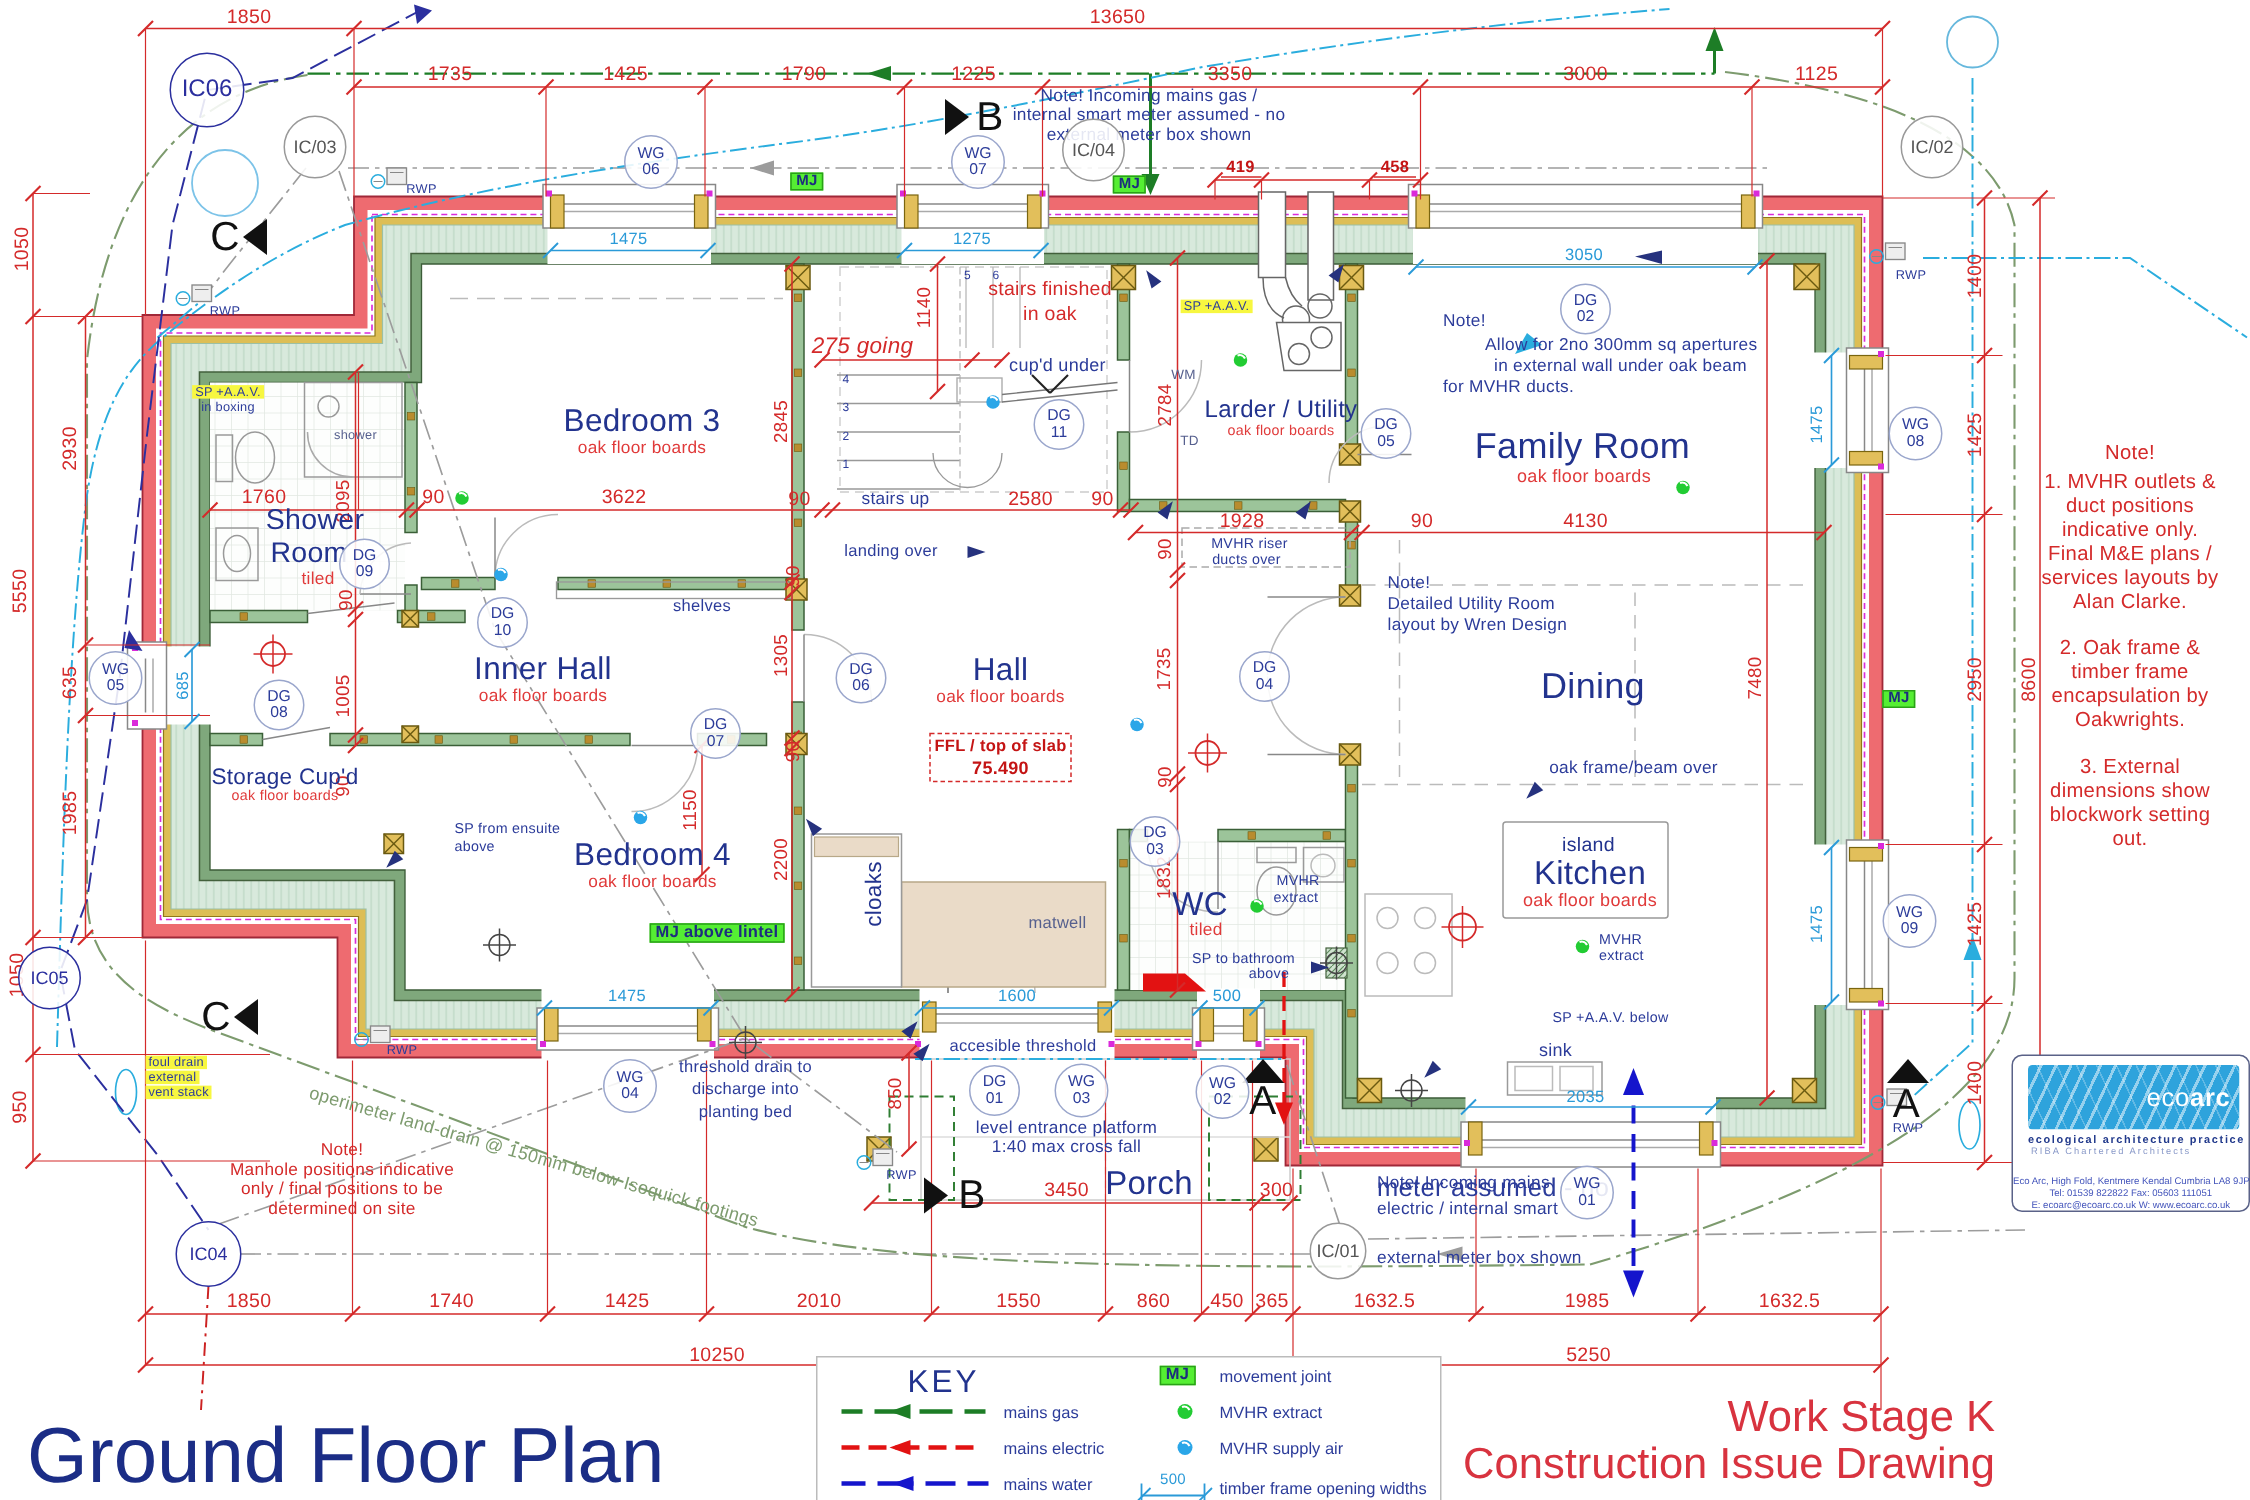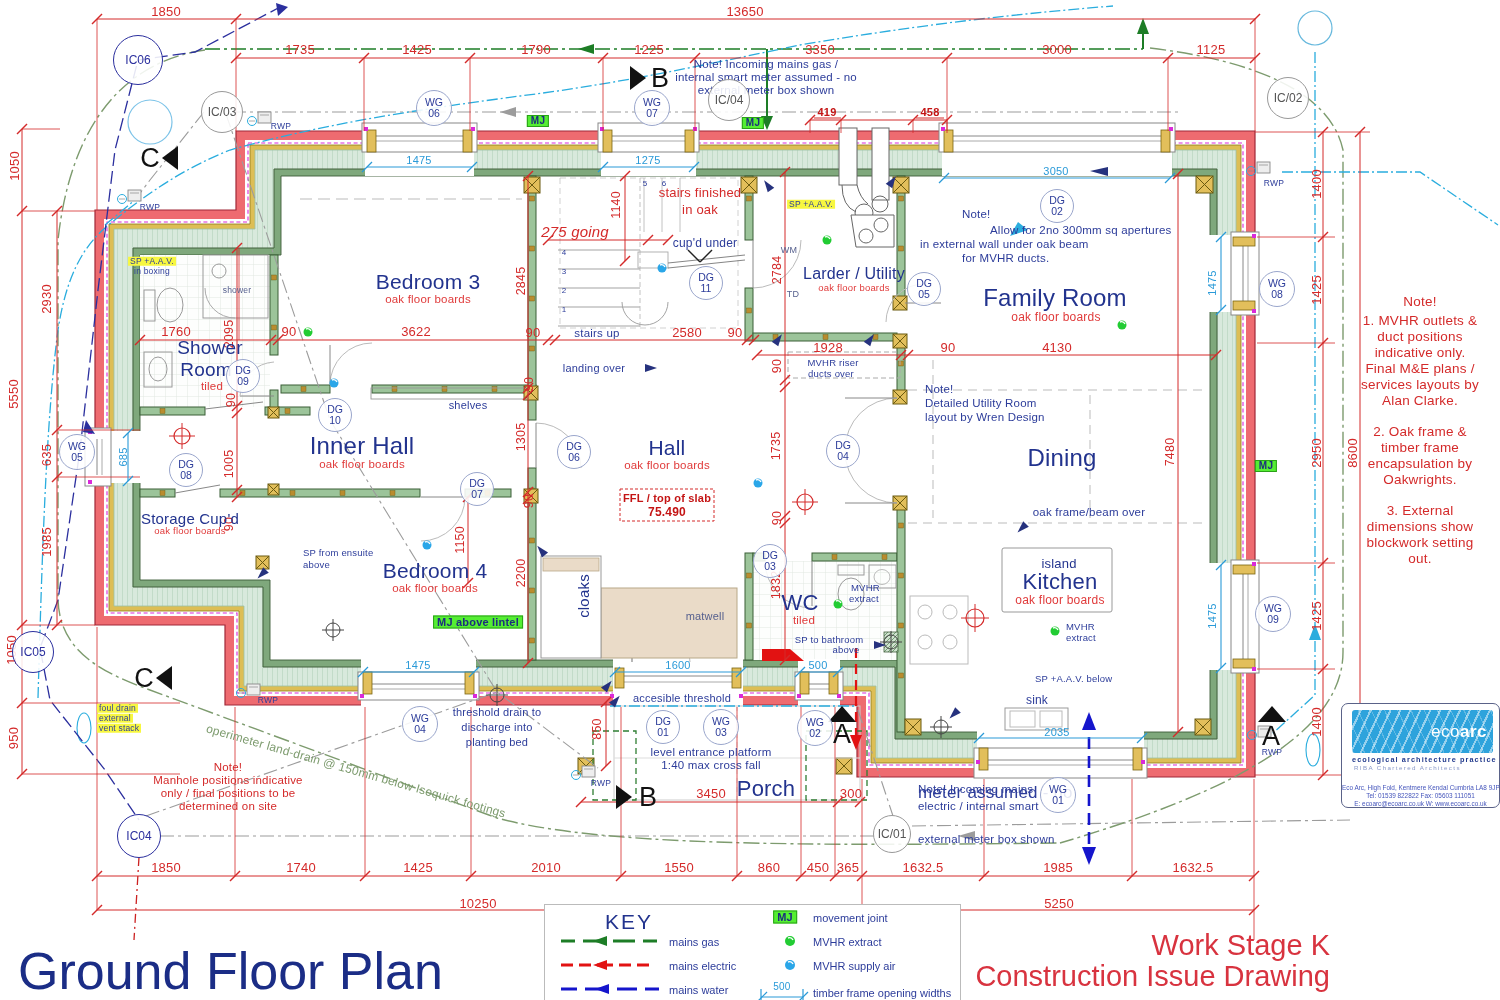--- a/index.html
+++ b/index.html
@@ -807,21 +807,21 @@
       <div class="lbl c-blue" style="left: 123px; top: 457px; font-size: 11px; transform: translate(-50%, -50%) rotate(-90deg);">685</div>
       <div class="lbl c-blue" style="left: 418px; top: 665px; font-size: 11px;">1475</div>
       <div class="lbl c-blue" style="left: 678px; top: 665px; font-size: 11px;">1600</div>
       <div class="lbl c-blue" style="left: 818px; top: 665px; font-size: 11px;">500</div>
       <div class="lbl c-blue" style="left: 1057px; top: 732px; font-size: 11px;">2035</div>
       <div class="lbl c-navy" style="left: 428px; top: 281px; font-size: 21px;">Bedroom 3</div>
       <div class="lbl c-redsub" style="left: 428px; top: 300px; font-size: 11.5px;">oak floor boards</div>
       <div class="lbl c-navy" style="left: 210px; top: 347px; font-size: 19px;">Shower</div>
       <div class="lbl c-navy" style="left: 206px; top: 369px; font-size: 19px;">Room</div>
       <div class="lbl c-redsub" style="left: 212px; top: 387px; font-size: 11.5px;">tiled</div>
-      <div class="lbl c-navy" style="left: 362px; top: 446px; font-size: 24px;">Inner Hall</div>
+      <div class="lbl c-navy" style="left: 362px; top: 446px; font-size: 21px;">Inner Hall</div>
       <div class="lbl c-redsub" style="left: 362px; top: 465px; font-size: 11.5px;">oak floor boards</div>
       <div class="lbl c-navy" style="left: 190px; top: 518px; font-size: 15px;">Storage Cup'd</div>
       <div class="lbl c-redsub" style="left: 190px; top: 531px; font-size: 9.5px;">oak floor boards</div>
       <div class="lbl c-navy" style="left: 435px; top: 570px; font-size: 21px;">Bedroom 4</div>
       <div class="lbl c-redsub" style="left: 435px; top: 589px; font-size: 11.5px;">oak floor boards</div>
       <div class="lbl c-navy" style="left: 667px; top: 447px; font-size: 21px;">Hall</div>
       <div class="lbl c-redsub" style="left: 667px; top: 466px; font-size: 11.5px;">oak floor boards</div>
       <div class="lbl c-navy" style="left: 854px; top: 274px; font-size: 16px;">Larder / Utility</div>
       <div class="lbl c-redsub" style="left: 854px; top: 288px; font-size: 9.5px;">oak floor boards</div>
       <div class="lbl c-navy" style="left: 1055px; top: 298px; font-size: 24px;">Family Room</div>
@@ -836,21 +836,21 @@
       <div class="lbl c-navy" style="left: 583px; top: 596px; font-size: 15px; transform: translate(-50%, -50%) rotate(-90deg);">cloaks</div>
       <div class="lbl c-note" style="left: 766px; top: 65px; font-size: 11.5px;">Note! Incoming mains gas /</div>
       <div class="lbl c-note" style="left: 766px; top: 78px; font-size: 11.5px;">internal smart meter assumed - no</div>
       <div class="lbl c-note" style="left: 766px; top: 91px; font-size: 11.5px;">external meter box shown</div>
       <div class="lbl c-note al" style="left: 918px; top: 790px; font-size: 11.5px;">Note! Incoming mains</div>
       <div class="lbl c-note al" style="left: 918px; top: 807px; font-size: 11.5px;">electric / internal smart</div>
       <div class="lbl c-note al" style="left: 918px; top: 792px; font-size: 17px;">meter assumed - no</div>
       <div class="lbl c-note al" style="left: 918px; top: 840px; font-size: 11.5px;">external meter box shown</div>
       <div class="lbl c-note al" style="left: 962px; top: 215px; font-size: 11.5px;">Note!</div>
       <div class="lbl c-note al" style="left: 990px; top: 231px; font-size: 11.5px;">Allow for 2no 300mm sq apertures</div>
-      <div class="lbl c-note al" style="left: 920px; top: 245px; font-size: 11.5px;">in external wall under oak beam</div>
+      <div class="lbl c-note al" style="left: 996px; top: 245px; font-size: 11.5px;">in external wall under oak beam</div>
       <div class="lbl c-note al" style="left: 962px; top: 259px; font-size: 11.5px;">for MVHR ducts.</div>
       <div class="lbl c-note al" style="left: 925px; top: 390px; font-size: 11.5px;">Note!</div>
       <div class="lbl c-note al" style="left: 925px; top: 404px; font-size: 11.5px;">Detailed Utility Room</div>
       <div class="lbl c-note al" style="left: 925px; top: 418px; font-size: 11.5px;">layout by Wren Design</div>
       <div class="lbl c-note" style="left: 1089px; top: 513px; font-size: 11.5px;">oak frame/beam over</div>
       <div class="lbl c-note" style="left: 833px; top: 363px; font-size: 9.5px;">MVHR riser</div>
       <div class="lbl c-note" style="left: 831px; top: 374px; font-size: 9.5px;">ducts over</div>
       <div class="lbl c-note al" style="left: 1066px; top: 627px; font-size: 9.5px;">MVHR</div>
       <div class="lbl c-note al" style="left: 1066px; top: 638px; font-size: 9.5px;">extract</div>
       <div class="lbl c-note al" style="left: 851px; top: 588px; font-size: 9.5px;">MVHR</div>
@@ -1002,30 +1002,30 @@
         <span>04</span>
       </div>
       <div class="marker m-wd" style="left: 770px; top: 561px; width: 32px; height: 32px; font-size: 10.5px;">
         <span>DG</span>
         <span>03</span>
       </div>
       <div class="marker m-wd" style="left: 663px; top: 727px; width: 32px; height: 32px; font-size: 10.5px;">
         <span>DG</span>
         <span>01</span>
       </div>
-      <div class="marker m-icn" style="left: 138px; top: 60px; width: 48px; height: 48px; font-size: 12px;">
+      <div class="marker m-icn" style="left: 138px; top: 60px; width: 48px; height: 48px; font-size: 16px;">
         <span>IC06</span>
       </div>
       <div class="marker m-icn" style="left: 139px; top: 836px; width: 42px; height: 42px; font-size: 12px;">
         <span>IC04</span>
       </div>
       <div class="marker m-icn" style="left: 33px; top: 652px; width: 40px; height: 40px; font-size: 12px;">
         <span>IC05</span>
       </div>
-      <div class="marker m-icg" style="left: 210px; top: 112px; width: 40px; height: 40px; font-size: 12px; margin-left: 12px;">
+      <div class="marker m-icg" style="left: 210px; top: 98px; width: 40px; height: 40px; font-size: 12px;">
         <span>IC/03</span>
       </div>
       <div class="marker m-icg" style="left: 729px; top: 100px; width: 40px; height: 40px; font-size: 12px;">
         <span>IC/04</span>
       </div>
       <div class="marker m-icg" style="left: 1288px; top: 98px; width: 40px; height: 40px; font-size: 12px;">
         <span>IC/02</span>
       </div>
       <div class="marker m-icg" style="left: 892px; top: 834px; width: 36px; height: 36px; font-size: 12px;">
         <span>IC/01</span>

